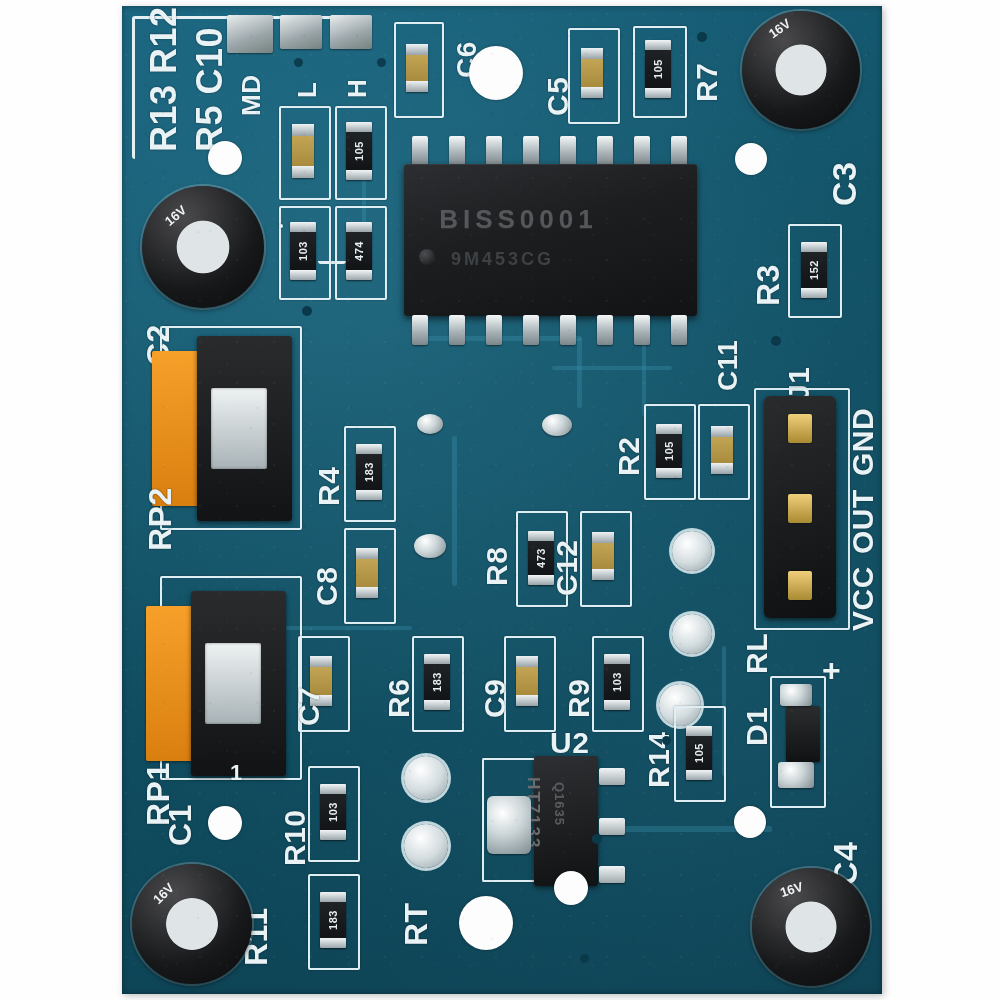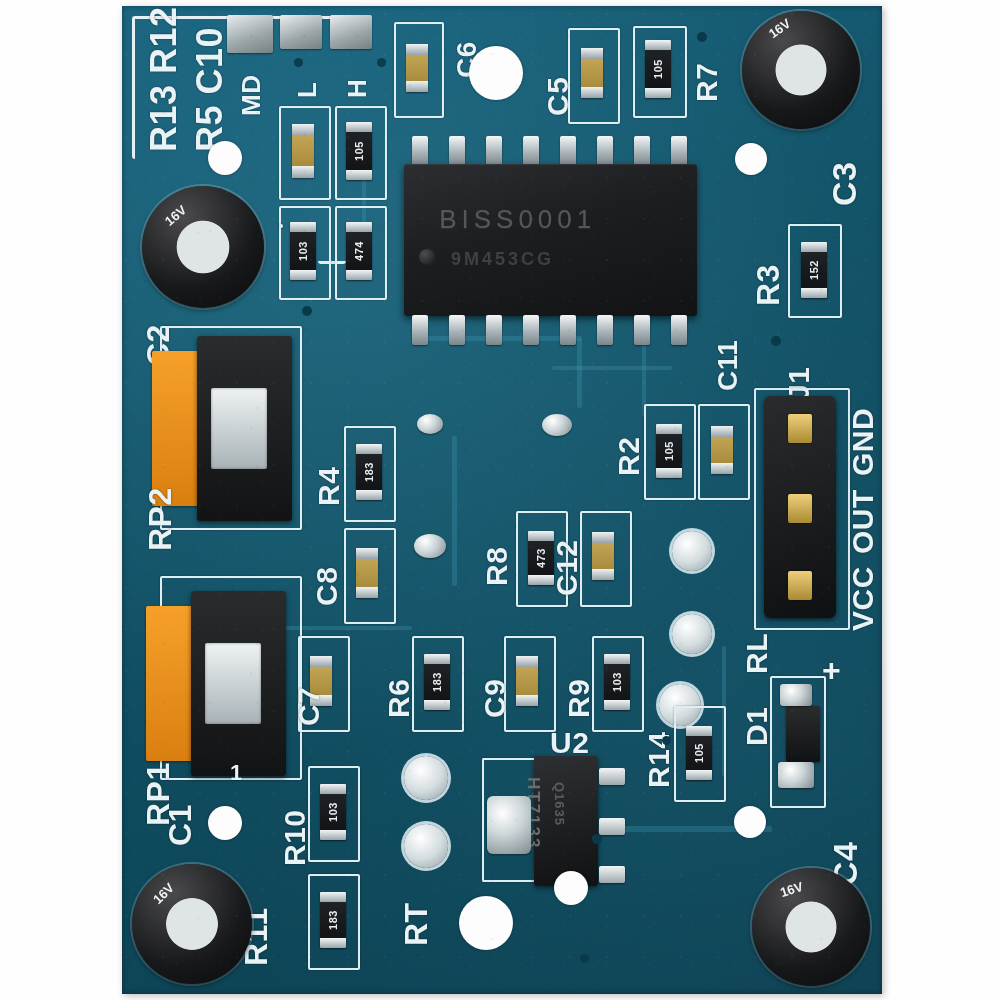--- a/index.html
+++ b/index.html
@@ -76,21 +76,21 @@
           radial-gradient(circle at 35% 25%, #4a4a4c, #17181a 60%, #0a0a0b 100%);
         box-shadow:0 2px 5px rgba(0,0,0,.55), 0 0 0 2px rgba(230,244,248,.25);}
   .elec .txt{position:absolute;color:#f0f4f5;font-size:13px;font-weight:700;
         font-family:"Liberation Sans",sans-serif;}
 
   
   #ic{position:absolute;border-radius:3px;
       background:linear-gradient(165deg,#2c2e31 0%,#1c1e20 42%,#111314 100%);
       box-shadow:0 3px 7px rgba(0,0,0,.6), inset 0 1px 0 rgba(255,255,255,.07);}
   #ic .mark{position:absolute;left:12%;top:26%;color:#5f6265;font-size:26px;
-      font-weight:400;letter-spacing:5px;opacity:.85;
+      font-weight:700;letter-spacing:5px;opacity:.85;
       text-shadow:0 1px 0 rgba(255,255,255,.07);}
   #ic .mark2{position:absolute;left:16%;top:56%;color:#4e5154;font-size:18px;
       font-weight:700;letter-spacing:3px;opacity:.7;}
   #ic .dot{position:absolute;left:5%;top:56%;width:16px;height:16px;border-radius:50%;
       background:radial-gradient(circle at 35% 30%,#4c4f52,#131416);}
   .icpin{position:absolute;width:16px;height:30px;border-radius:2px;
       background:linear-gradient(180deg,#f4f7f8,#aab4b8 55%,#7b868b);
       box-shadow:0 1px 2px rgba(0,0,0,.5);}
 
   

